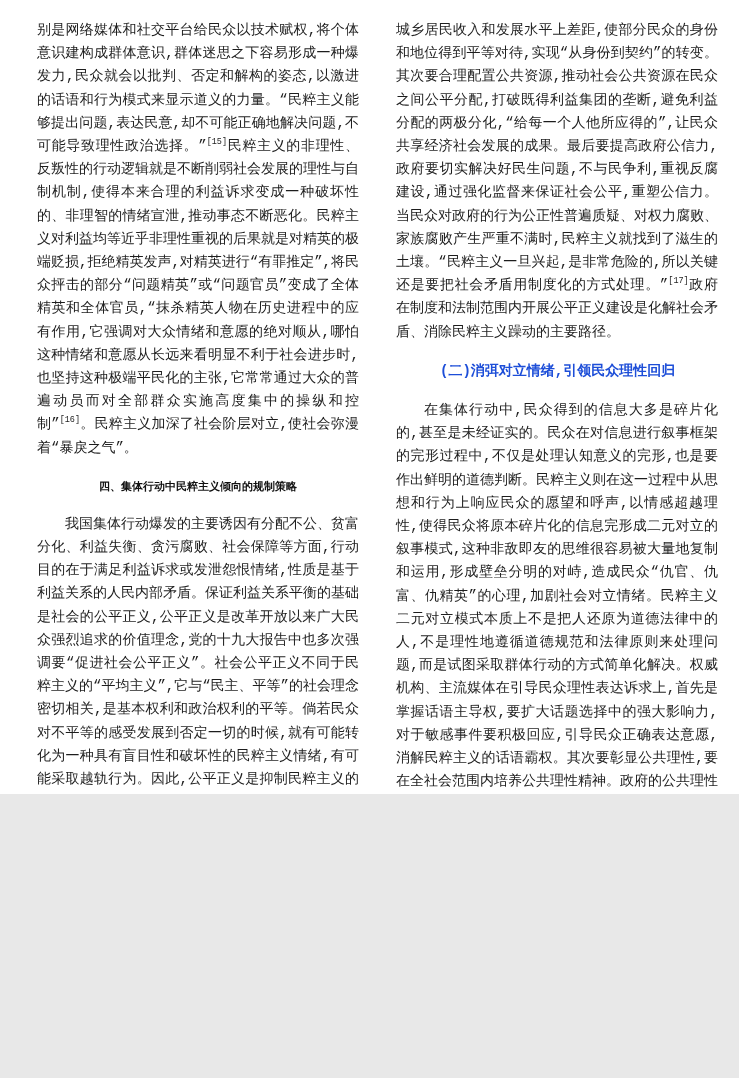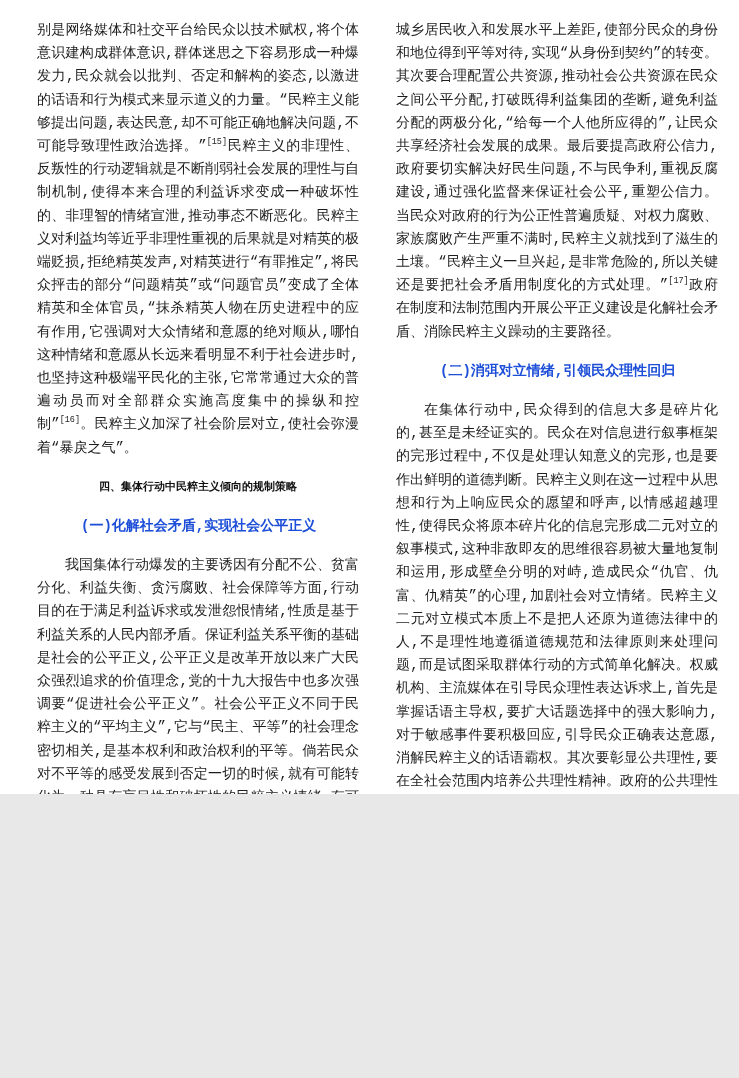--- a/index.html
+++ b/index.html
@@ -64,21 +64,20 @@
   }
 </style>
 </head>
 <body>
 
 <div class="page">
 
   <div class="col col-left">
     <p class="no-indent">别是网络媒体和社交平台给民众以技术赋权,将个体意识建构成群体意识,群体迷思之下容易形成一种爆发力,民众就会以批判、否定和解构的姿态,以激进的话语和行为模式来显示道义的力量。“民粹主义能够提出问题,表达民意,却不可能正确地解决问题,不可能导致理性政治选择。”<sup>[15]</sup>民粹主义的非理性、反叛性的行动逻辑就是不断削弱社会发展的理性与自制机制,使得本来合理的利益诉求变成一种破坏性的、非理智的情绪宣泄,推动事态不断恶化。民粹主义对利益均等近乎非理性重视的后果就是对精英的极端贬损,拒绝精英发声,对精英进行“有罪推定”,将民众抨击的部分“问题精英”或“问题官员”变成了全体精英和全体官员,“抹杀精英人物在历史进程中的应有作用,它强调对大众情绪和意愿的绝对顺从,哪怕这种情绪和意愿从长远来看明显不利于社会进步时,也坚持这种极端平民化的主张,它常常通过大众的普遍动员而对全部群众实施高度集中的操纵和控制”<sup>[16]</sup>。民粹主义加深了社会阶层对立,使社会弥漫着“暴戾之气”。</p>
     <h2 class="section-heading">四、集体行动中民粹主义倾向的规制策略</h2>
-    <h3 class="subsection-heading">(一)化解社会矛盾,实现社会公平正义</h3>
     <p>我国集体行动爆发的主要诱因有分配不公、贫富分化、利益失衡、贪污腐败、社会保障等方面,行动目的在于满足利益诉求或发泄怨恨情绪,性质是基于利益关系的人民内部矛盾。保证利益关系平衡的基础是社会的公平正义,公平正义是改革开放以来广大民众强烈追求的价值理念,党的十九大报告中也多次强调要“促进社会公平正义”。社会公平正义不同于民粹主义的“平均主义”,它与“民主、平等”的社会理念密切相关,是基本权利和政治权利的平等。倘若民众对不平等的感受发展到否定一切的时候,就有可能转化为一种具有盲目性和破坏性的民粹主义情绪,有可能采取越轨行为。因此,公平正义是抑制民粹主义的基本前提,是化解社会矛盾的基本原则。这需要解决三个方面的问题,首先要做好统筹发展,逐步消除城乡二元结构,缩小</p>
   </div>
 
   <div class="col col-right">
     <p class="no-indent">城乡居民收入和发展水平上差距,使部分民众的身份和地位得到平等对待,实现“从身份到契约”的转变。其次要合理配置公共资源,推动社会公共资源在民众之间公平分配,打破既得利益集团的垄断,避免利益分配的两极分化,“给每一个人他所应得的”,让民众共享经济社会发展的成果。最后要提高政府公信力,政府要切实解决好民生问题,不与民争利,重视反腐建设,通过强化监督来保证社会公平,重塑公信力。当民众对政府的行为公正性普遍质疑、对权力腐败、家族腐败产生严重不满时,民粹主义就找到了滋生的土壤。“民粹主义一旦兴起,是非常危险的,所以关键还是要把社会矛盾用制度化的方式处理。”<sup>[17]</sup>政府在制度和法制范围内开展公平正义建设是化解社会矛盾、消除民粹主义躁动的主要路径。</p>
     <h3 class="subsection-heading">(二)消弭对立情绪,引领民众理性回归</h3>
     <p>在集体行动中,民众得到的信息大多是碎片化的,甚至是未经证实的。民众在对信息进行叙事框架的完形过程中,不仅是处理认知意义的完形,也是要作出鲜明的道德判断。民粹主义则在这一过程中从思想和行为上响应民众的愿望和呼声,以情感超越理性,使得民众将原本碎片化的信息完形成二元对立的叙事模式,这种非敌即友的思维很容易被大量地复制和运用,形成壁垒分明的对峙,造成民众“仇官、仇富、仇精英”的心理,加剧社会对立情绪。民粹主义二元对立模式本质上不是把人还原为道德法律中的人,不是理性地遵循道德规范和法律原则来处理问题,而是试图采取群体行动的方式简单化解决。权威机构、主流媒体在引导民众理性表达诉求上,首先是掌握话语主导权,要扩大话题选择中的强大影响力,对于敏感事件要积极回应,引导民众正确表达意愿,消解民粹主义的话语霸权。其次要彰显公共理性,要在全社会范围内培养公共理性精神。政府的公共理性就是体现出人民性,公共执政、理性施政,促进社会协调发展;精英的公共理性就是要反躬自省,正视承担的社会责任和道义,体恤民众疾苦,把维护和促进社会的公共利益作为自我实现的目标;民众的公共理性就是要有理性思考、分辨是非的能力,要有自控和自律意识,抛弃主观偏见和情绪化表达,不为外界所左右,避免非理性或超理性言行。最后要树立法治权威。集体行动中的民粹主义意图在于挟裹民意,胁迫权力机构屈法从众。遏制民粹主义的主要手段就是建立法治观念,使社会利益分配、利益主体诉求与集体行动纳入法治轨道,通过法治精神的引领与法治秩序</p>
   </div>
 
   <div class="page-number">190</div>

